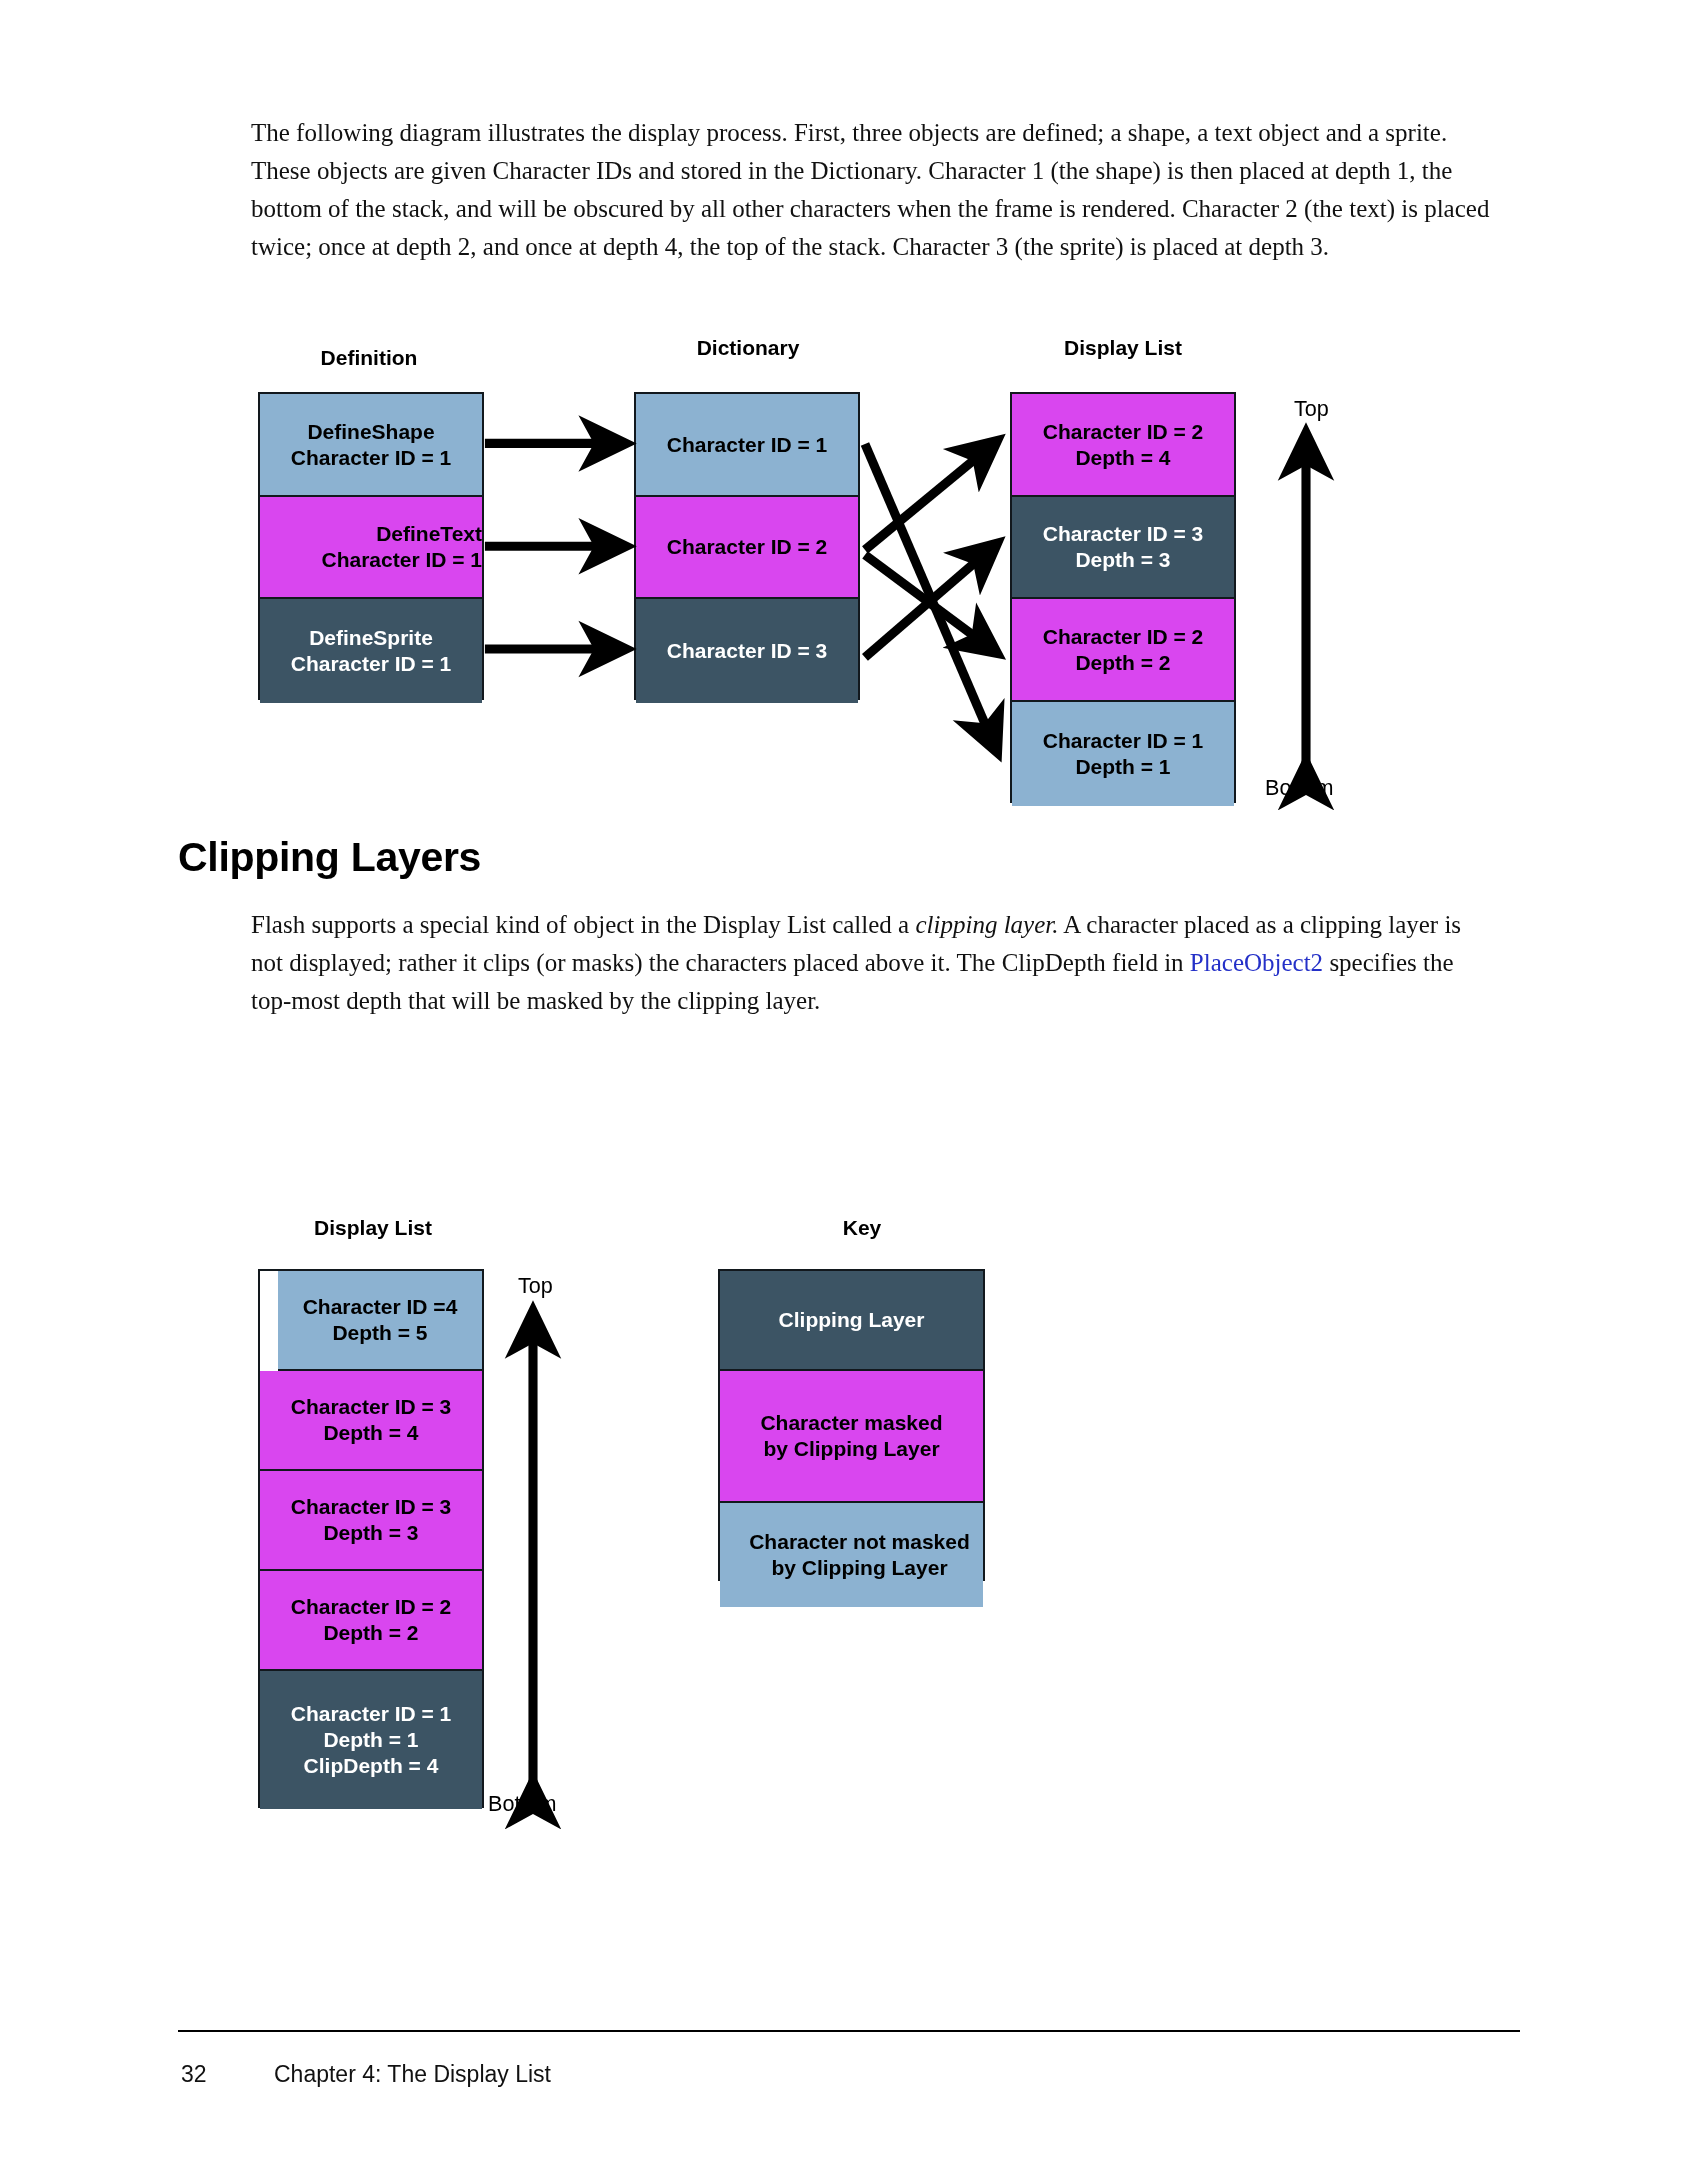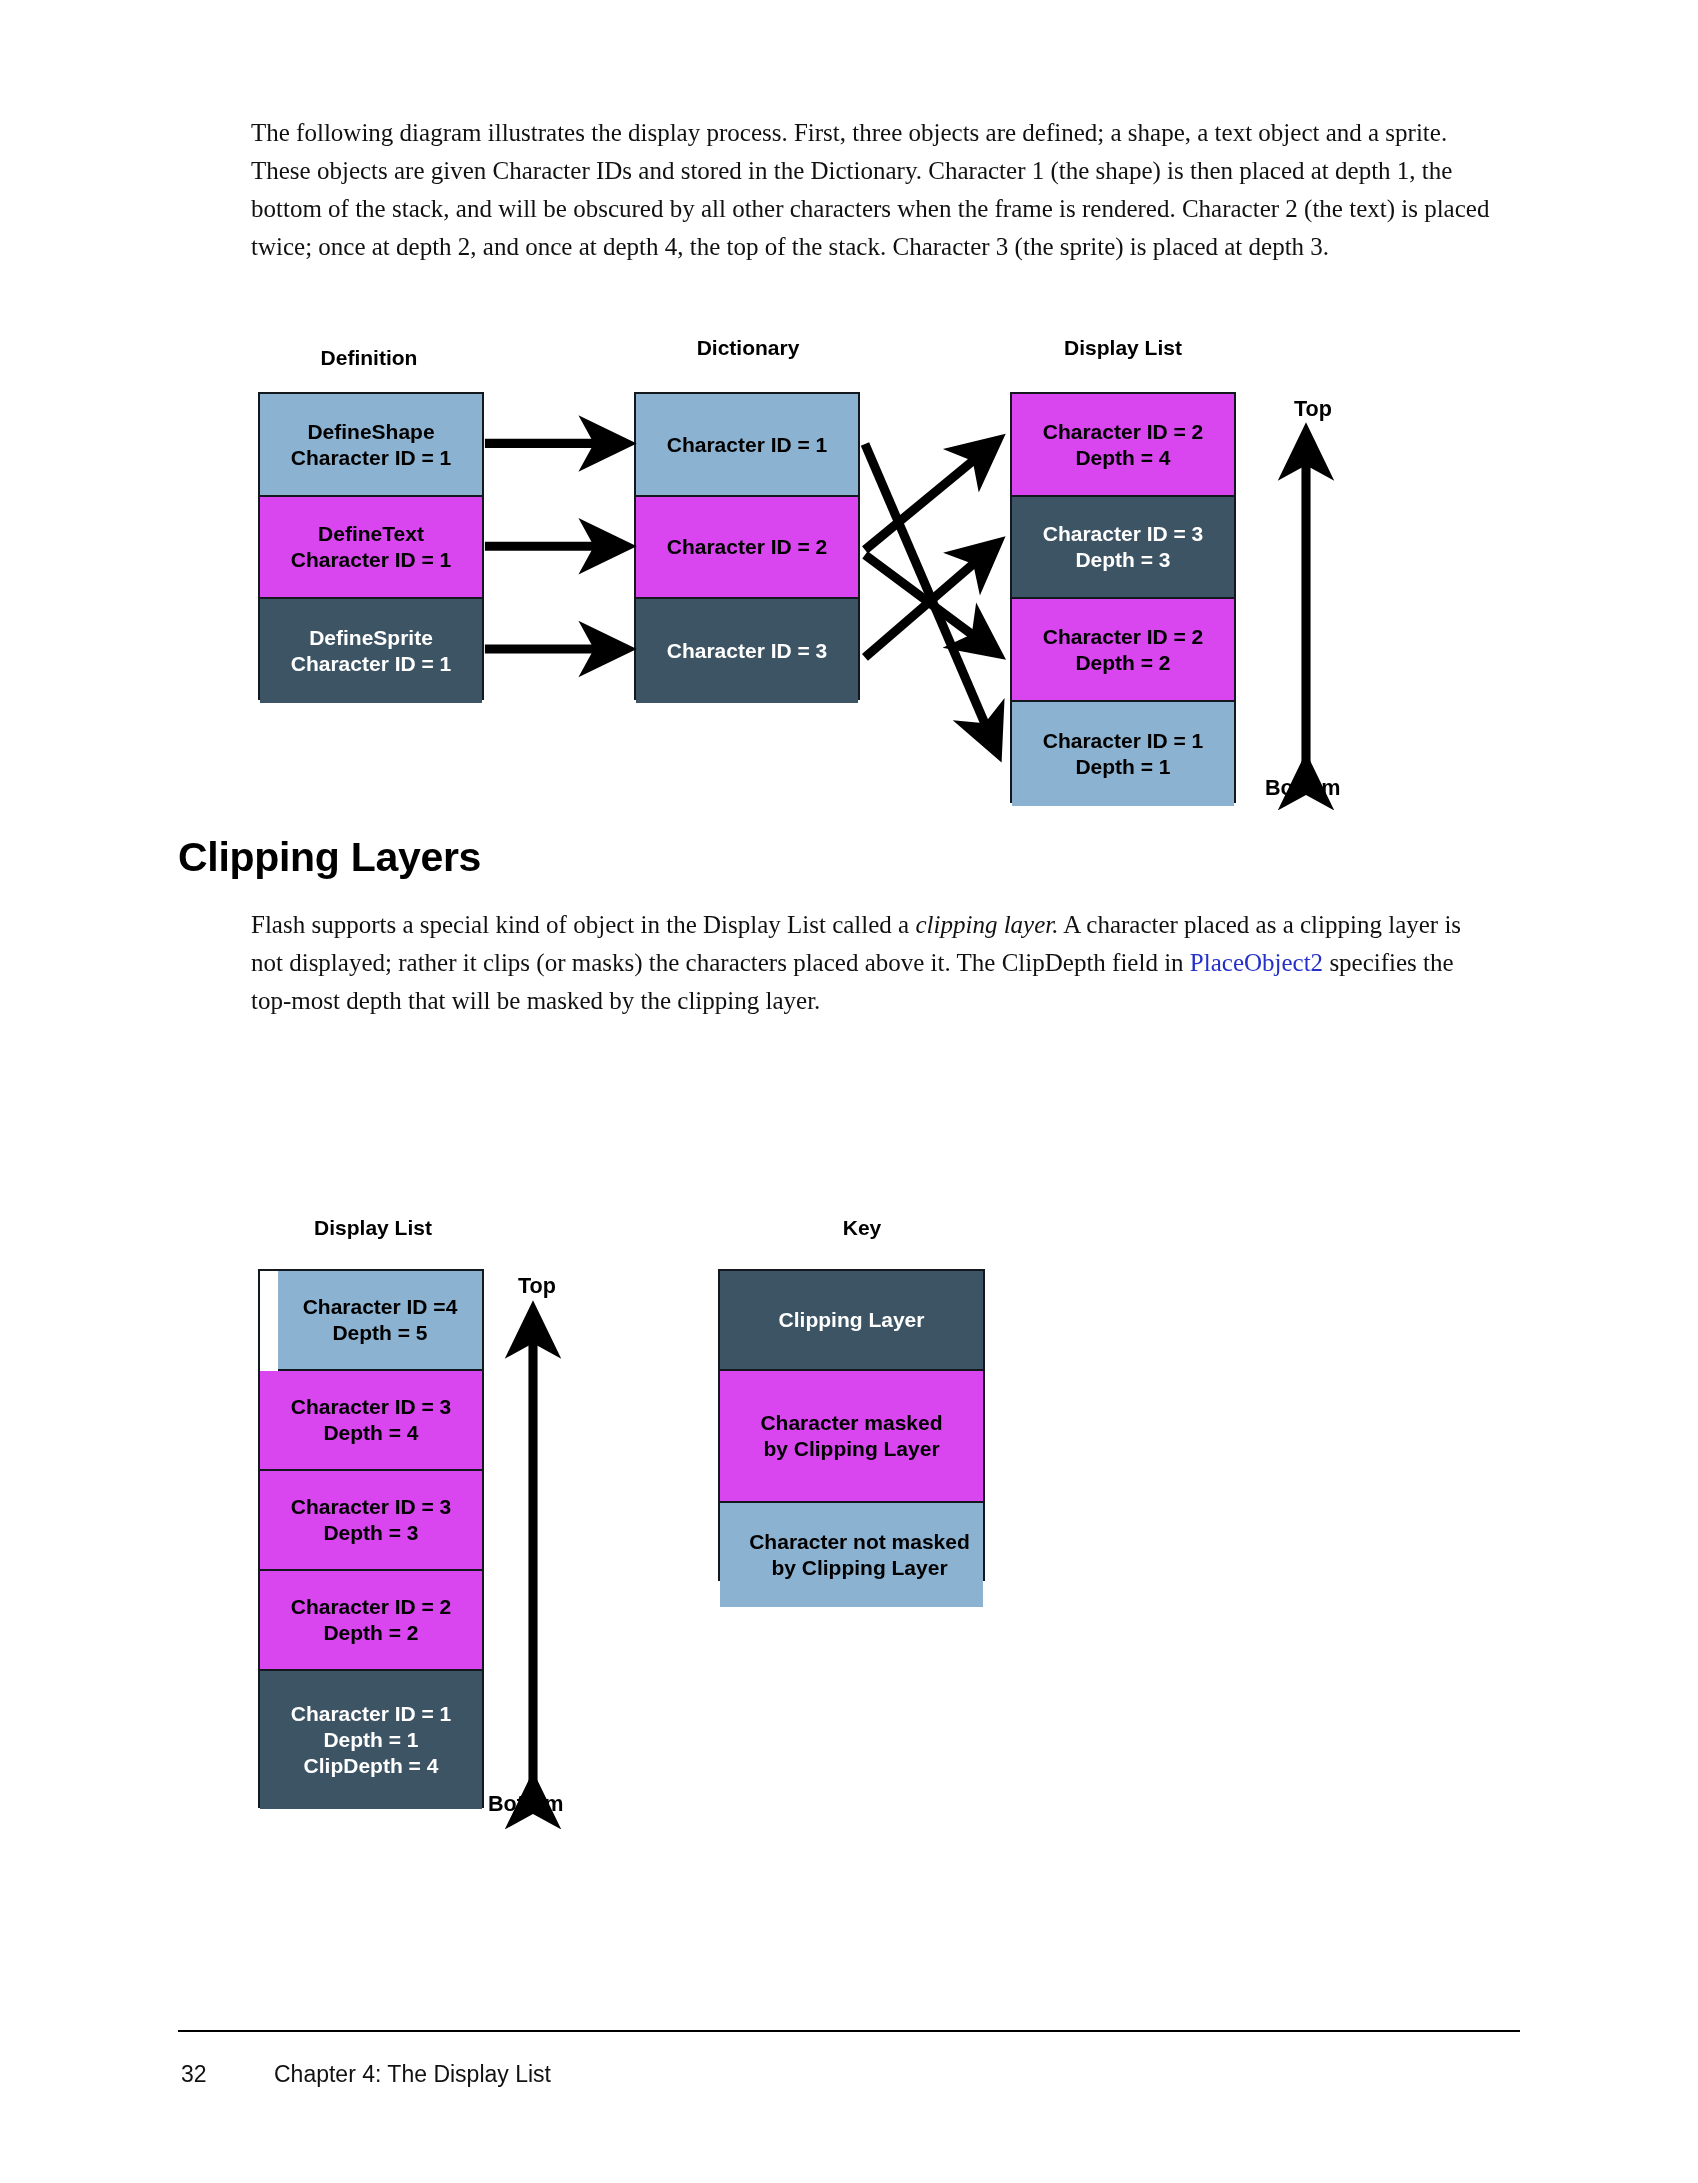--- a/index.html
+++ b/index.html
@@ -68,21 +68,21 @@
   .cell:last-child { border-bottom:none; }
   .fill-blue  { background:#8cb2d1; color:#000; }
   .fill-gray  { background:#d946ef; color:#000; }
   .fill-slate { background:#3c5464; color:#fff; }
 
   
   .arrowsvg { position:absolute; overflow:visible; }
   .arrow-label {
     position:absolute;
     font-family:"Liberation Sans", sans-serif;
-    font-weight:700;
+    font-weight:400;
     font-size:21.6px;
     color:#000;
     white-space:nowrap;
   }
 
   
   .footrule {
     position:absolute;
     background:#000;
     height:1.7px;
@@ -106,21 +106,21 @@
 
     <div class="col-title" style="left:257px; top:346px; width:224px;">Definition</div>
     <div class="col-title" style="left:634px; top:336px; width:228px;">Dictionary</div>
     <div class="col-title" style="left:1007px; top:336px; width:232px;">Display List</div>
 
     <div class="stack" style="left:258px; top:392px; width:226px; height:308px;">
       <div class="cell fill-blue" style="height:103px;">
         <span>DefineShape</span>
         <span>Character ID = 1</span>
       </div>
-      <div class="cell fill-gray" style="height:102px;">
+      <div class="cell fill-gray" style="height:102px;align-items:flex-end;">
         <span>DefineText</span>
         <span>Character ID = 1</span>
       </div>
       <div class="cell fill-slate" style="height:104px;">
         <span>DefineSprite</span>
         <span>Character ID = 1</span>
       </div>
     </div>
 
     <div class="stack" style="left:634px; top:392px; width:226px; height:308px;">

